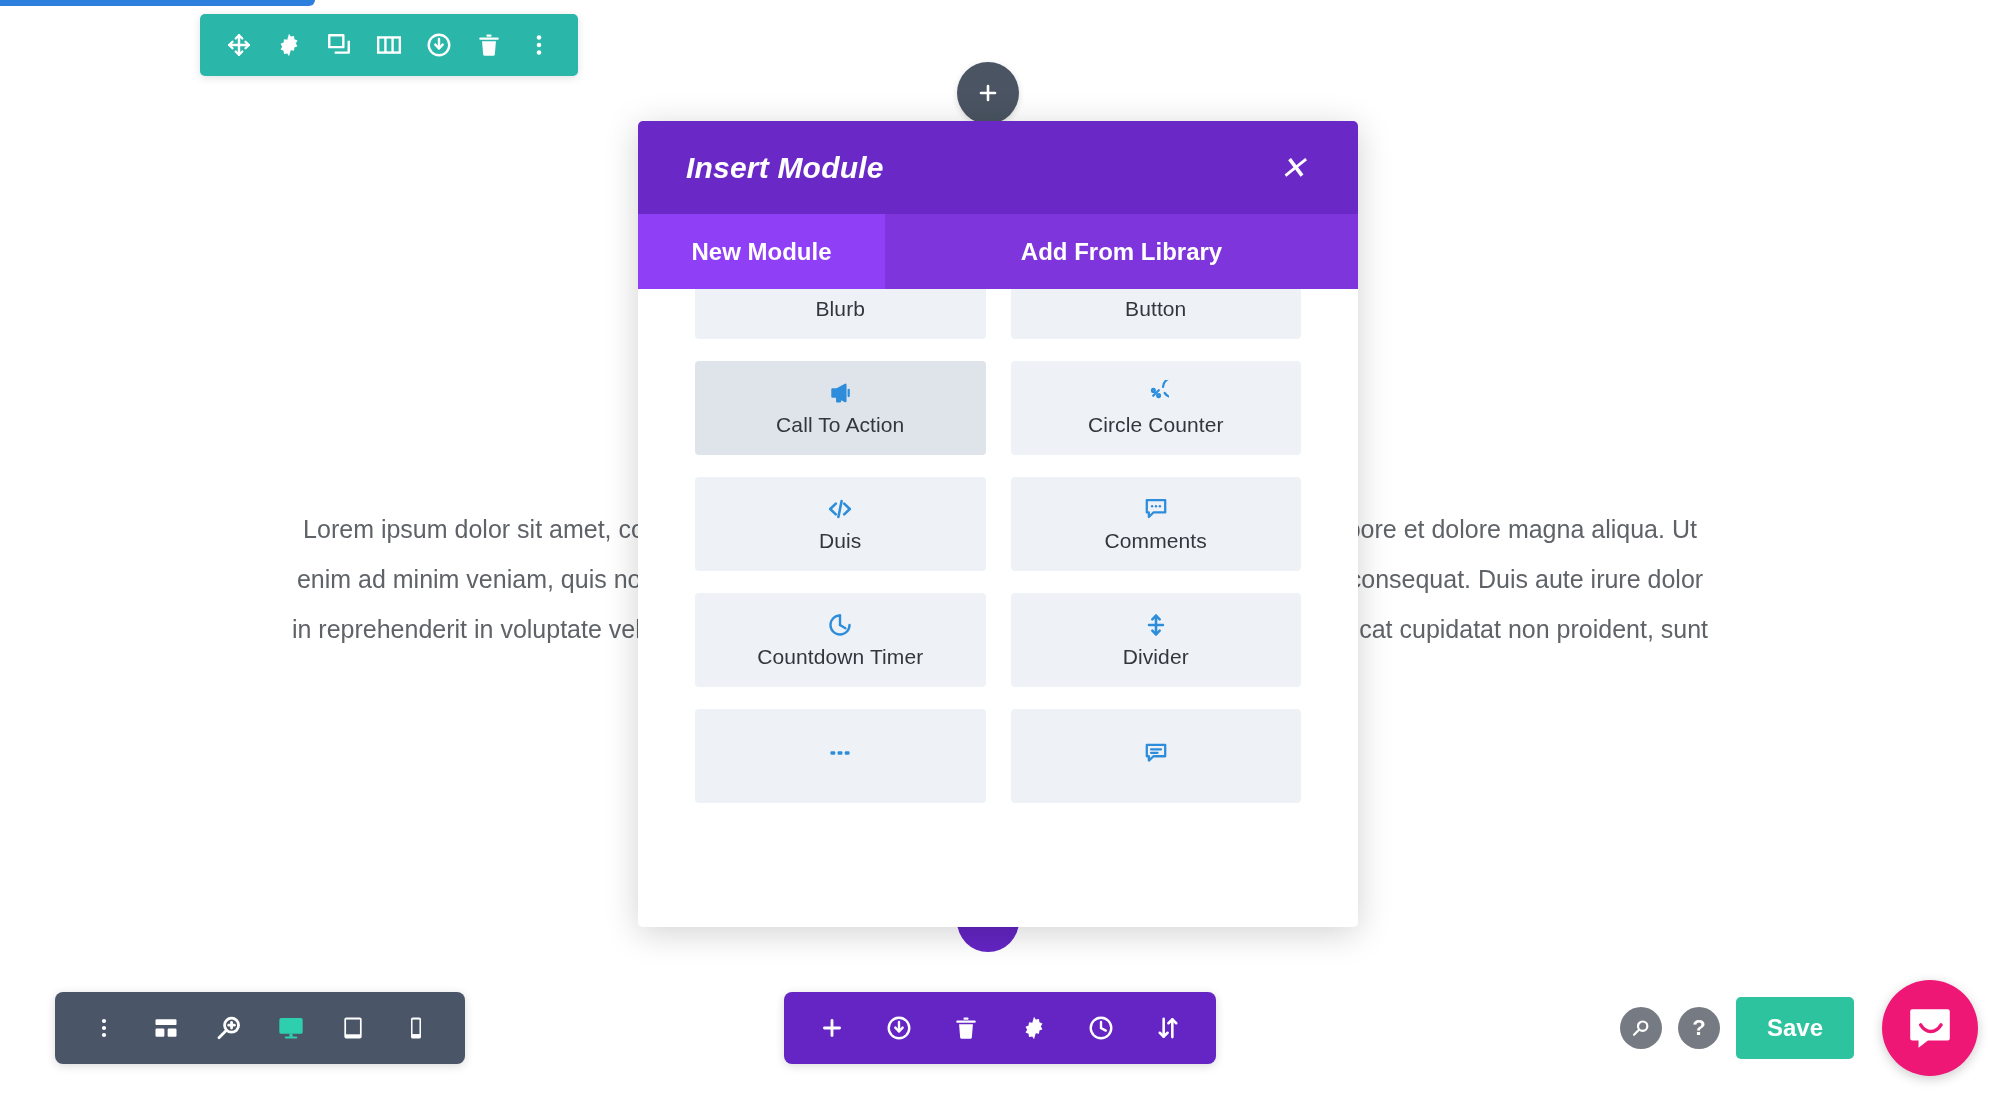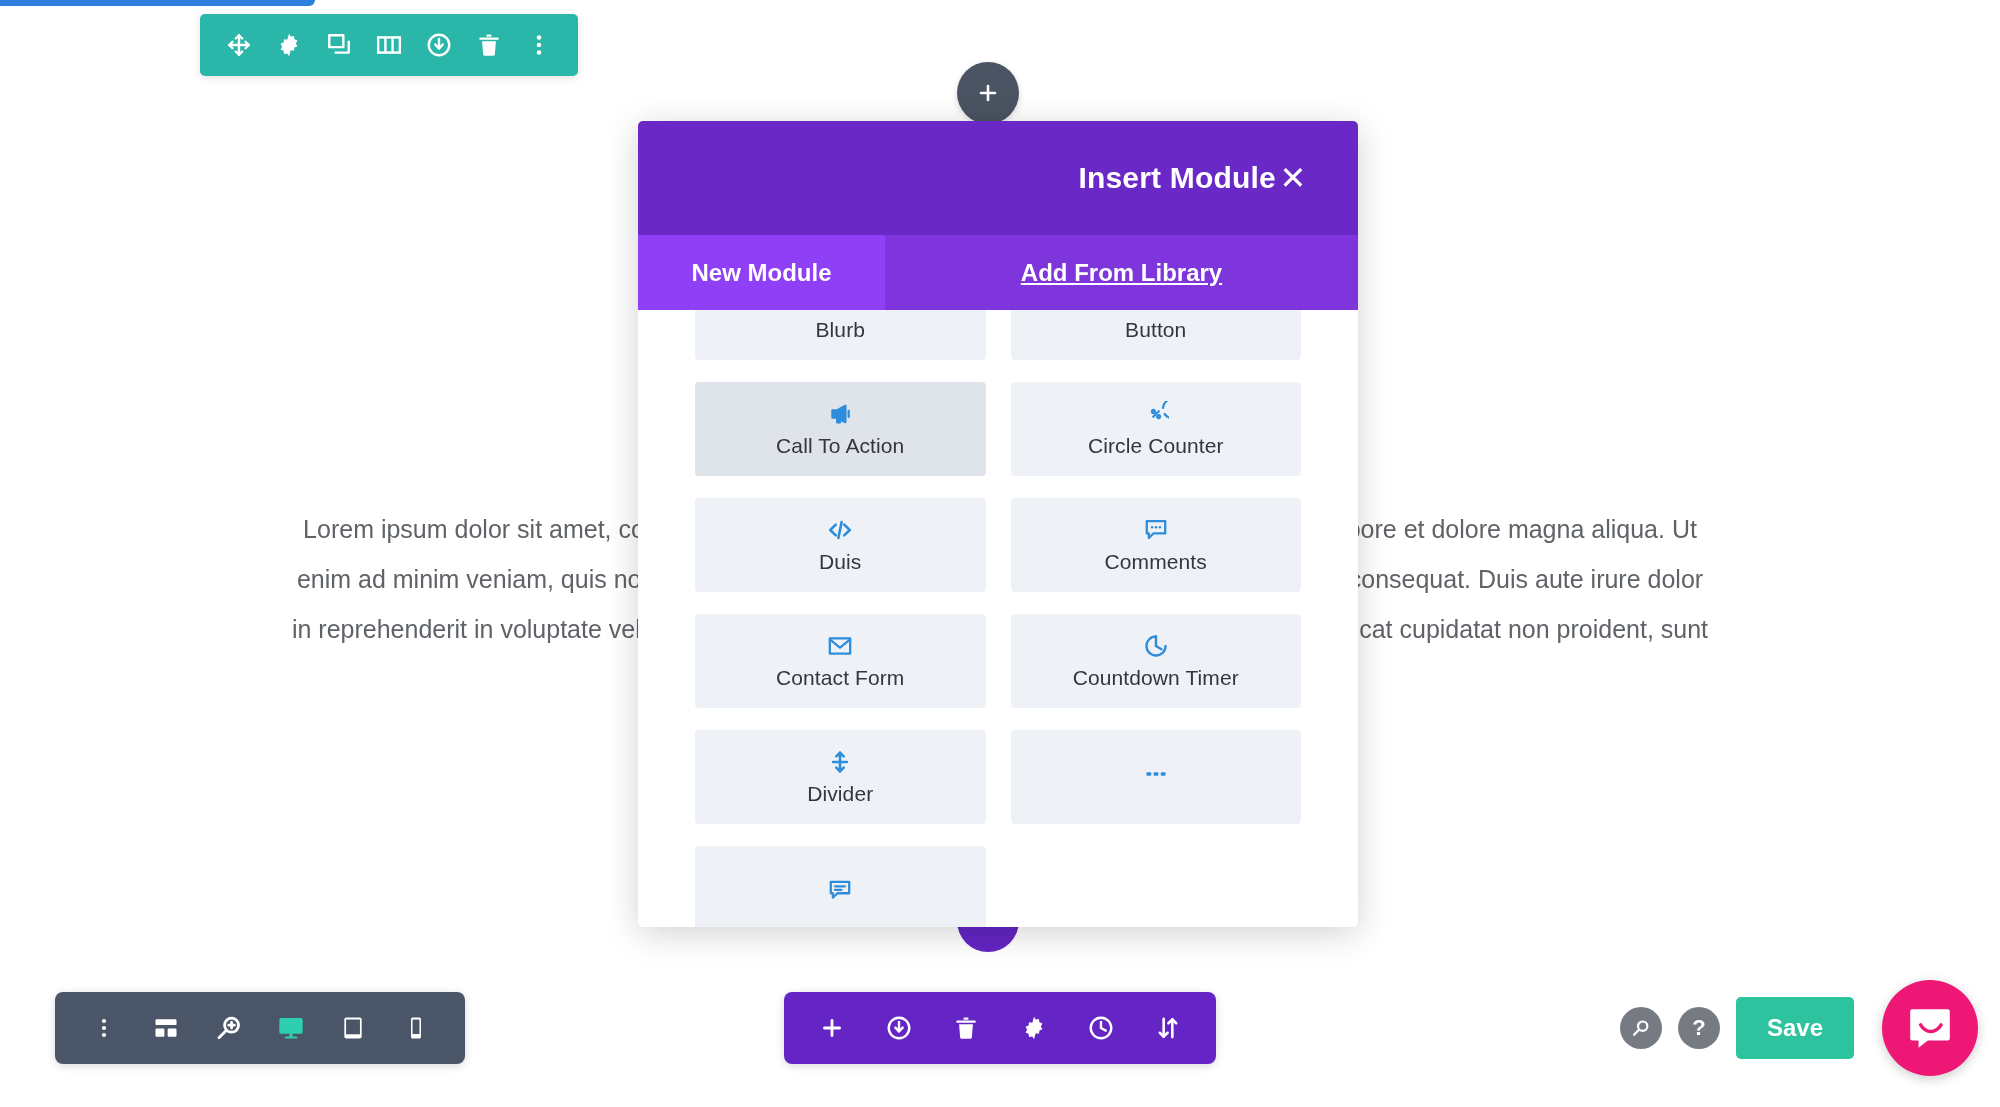--- a/index.html
+++ b/index.html
@@ -63,37 +63,37 @@
 
   
   .modal {
     position: absolute; left: 638px; top: 121px;
     width: 720px; height: 806px;
     background: #fff; border-radius: 5px; overflow: hidden;
     box-shadow: 0 6px 34px rgba(0,0,0,.18); z-index: 5;
     display: flex; flex-direction: column;
   }
   .modal-header {
-    height: 114px; background: #6a28c7; color: #fff;
-    display: flex; align-items: center; justify-content: flex-end;
-    padding: 0 48px; flex: 0 0 auto;
+    height: 93px; background: #6a28c7; color: #fff;
+    display: flex; align-items: center; justify-content: space-between;
+    padding: 0 48px; flex: 0 0 auto; font-style: italic;
   }
   .modal-title { font-size: 30px; font-weight: bold; letter-spacing: .2px; }
   .modal-close {
     font-size: 32px; line-height: 1; font-weight: 300; cursor: pointer;
     width: 34px; height: 34px; display: flex; align-items: center;
     justify-content: center;
   }
   .modal-tabs { display: flex; flex: 0 0 auto; height: 75px; background: #8237e0; }
   .modal-tab {
     display: flex; align-items: center; justify-content: center;
     font-size: 24px; font-weight: bold; color: #fff; cursor: pointer;
   }
   .modal-tab.tab-new { width: 247px; background: #8f3ff5; }
-  .modal-tab.tab-lib { width: 473px; background: #7e35db; text-decoration: underline; }
+  .modal-tab.tab-lib { width: 473px; background: #7e35db; }
 
   .modal-body {
     flex: 1 1 auto; background: #ffffff; overflow: hidden;
     padding: 0 57px; position: relative;
   }
   .module-grid {
     display: grid; grid-template-columns: 1fr 1fr;
     column-gap: 25px; row-gap: 22px;
     margin-top: -44px;
   }
@@ -303,29 +303,20 @@
                 <path d="M3.5 3.8h17v11.4H9.6L5.4 19.4v-4.2H3.5z"></path>
                 <circle cx="8.4" cy="9.4" r="1.1" fill="currentColor" stroke="none"></circle>
                 <circle cx="12" cy="9.4" r="1.1" fill="currentColor" stroke="none"></circle>
                 <circle cx="15.6" cy="9.4" r="1.1" fill="currentColor" stroke="none"></circle>
               </svg>
             </span>
             <span class="mi-label">Comments</span>
           </div>
           <div class="module-item">
             <span class="mi-icon">
-              <svg width="26" height="26" viewBox="0 0 24 24" fill="none" stroke="currentColor" stroke-width="2.1" stroke-linejoin="round">
-                <rect x="2.6" y="5" width="18.8" height="14"></rect>
-                <polyline points="2.6,5.8 12,13.4 21.4,5.8"></polyline>
-              </svg>
-            </span>
-            <span class="mi-label">Contact Form</span>
-          </div>
-          <div class="module-item">
-            <span class="mi-icon">
               <svg width="26" height="26" viewBox="0 0 24 24" fill="none" stroke="currentColor" stroke-width="2.2" stroke-linecap="round">
                 <path d="M12 3.2a8.8 8.8 0 108.8 8.8"></path>
                 <line x1="12" y1="3.2" x2="12" y2="12"></line>
                 <line x1="12" y1="12" x2="17" y2="15"></line>
               </svg>
             </span>
             <span class="mi-label">Countdown Timer</span>
           </div>
           <div class="module-item">
             <span class="mi-icon">

